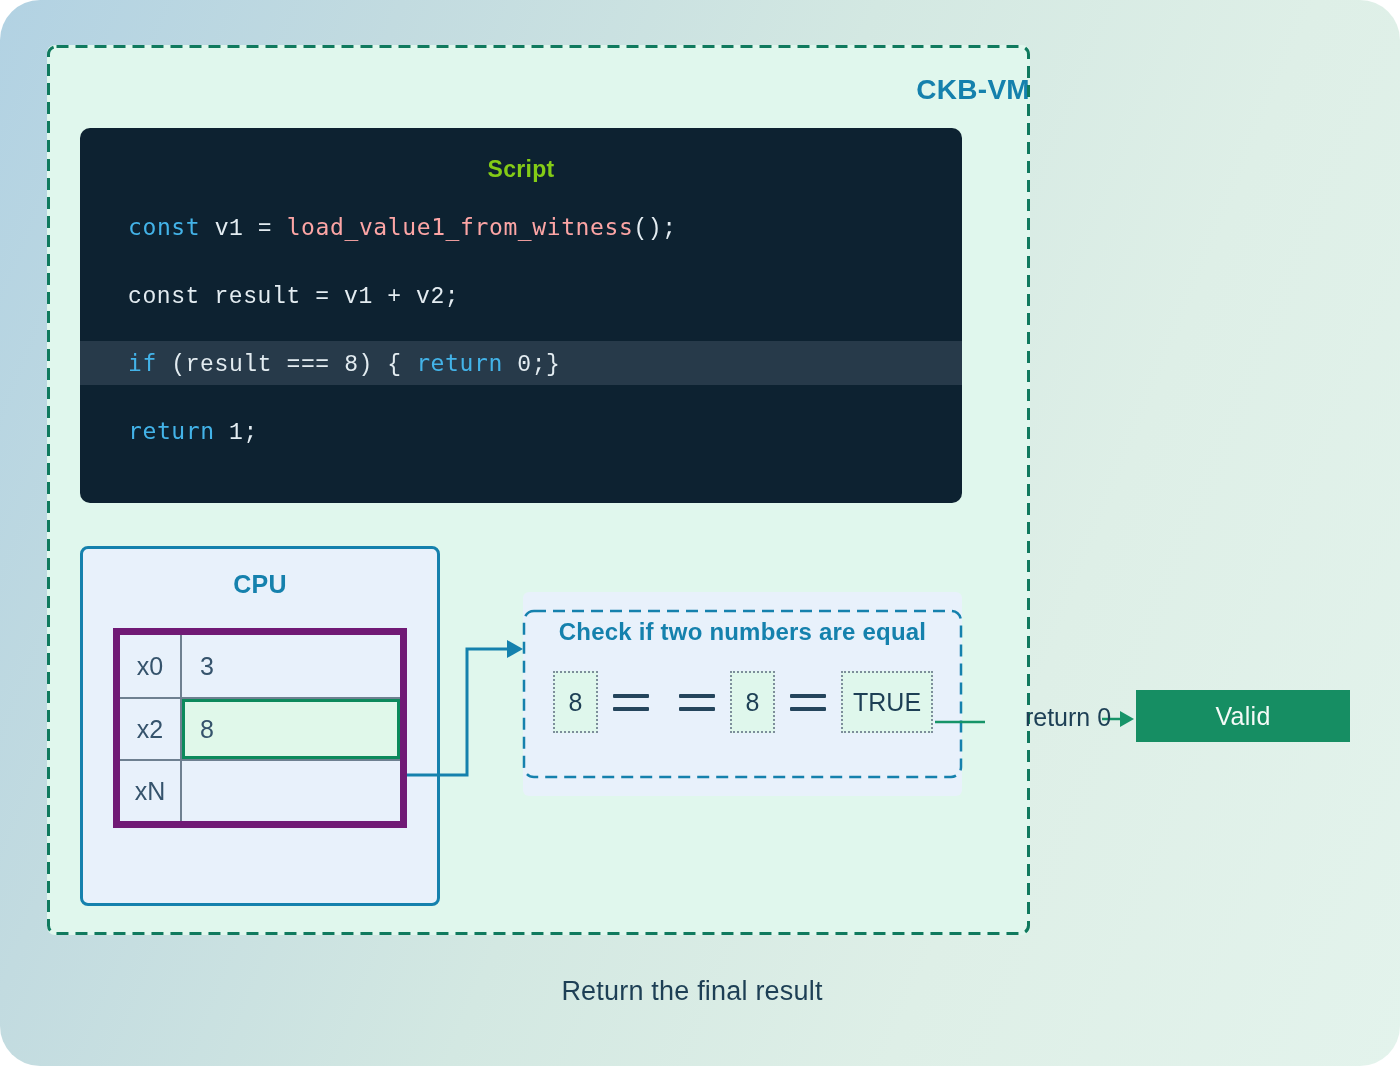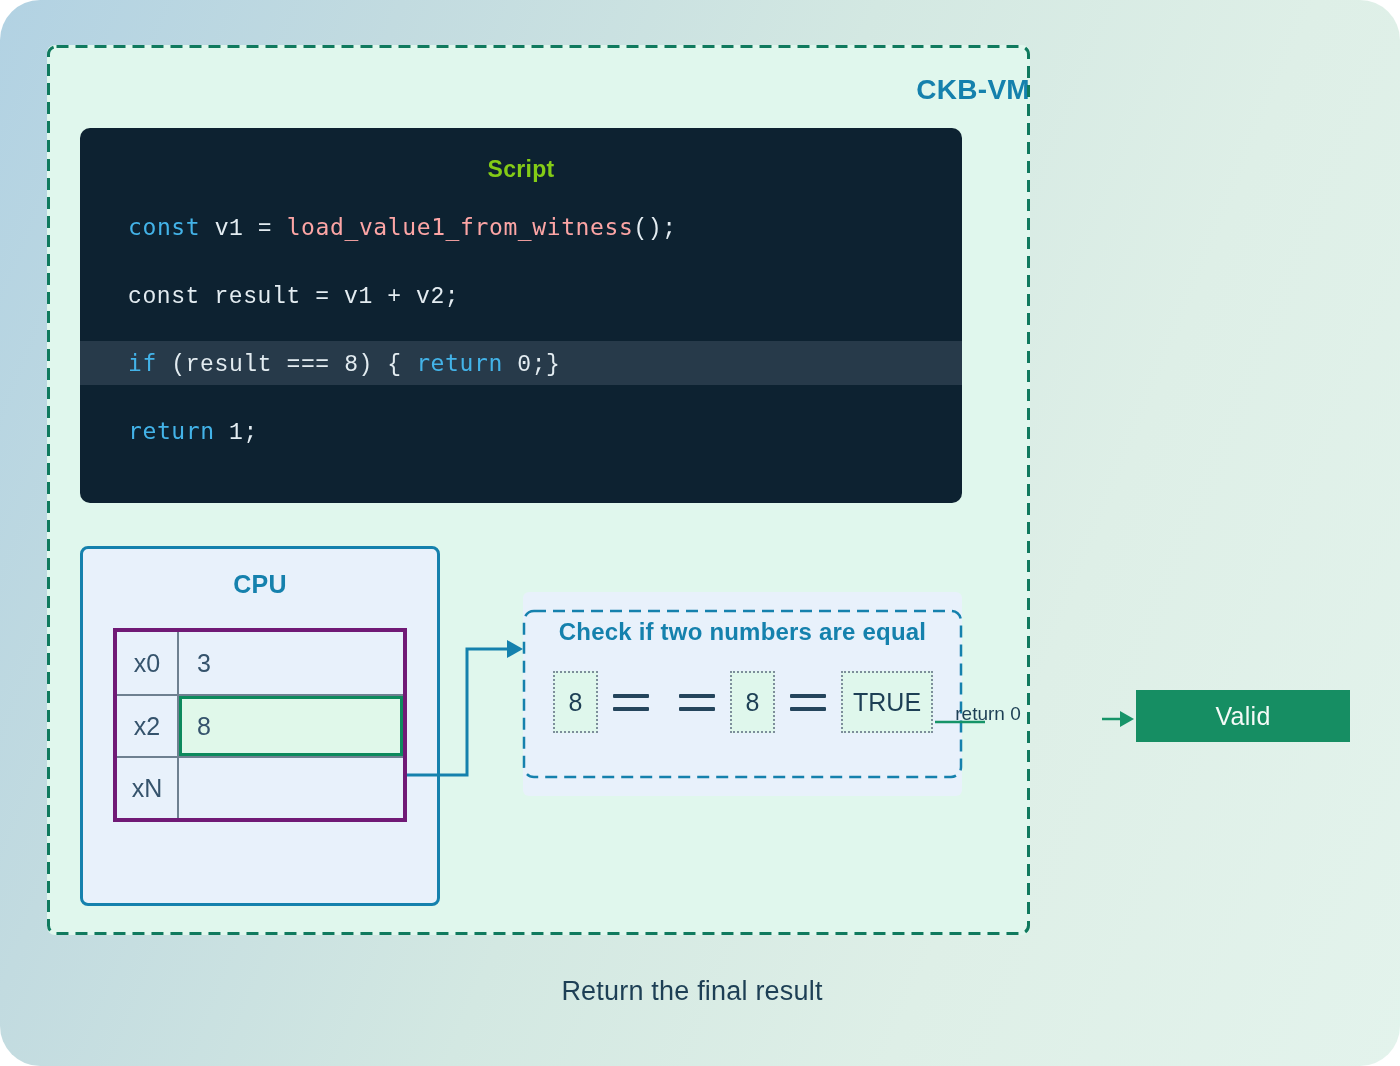--- a/index.html
+++ b/index.html
@@ -22,40 +22,40 @@
     font-family:"DejaVu Sans Mono",monospace;font-size:23px;letter-spacing:.6px;
     color:#e3ecf1;white-space:pre;}
   .code-line.hl{height:44px;line-height:44px;margin:-5px 0;background:#273a4a;}
   .tok-kw{color:#43b3e8;}
   .tok-fn{color:#fca5a5;}
   .tok-plain{color:#e3ecf1;font-family:Liberation Mono, monospace;}
   
   .cpu-box{position:absolute;left:80px;top:538px;width:360px;height:360px;box-sizing:border-box;
     background:#e8f1fb;border:3px solid #1581ad;border-radius:8px;z-index:2;margin-top:8px;}
   .cpu-title{padding-top:21px;text-align:center;font-size:25px;font-weight:bold;color:#1581ad;letter-spacing:.3px;}
-  .reg-table{position:absolute;left:30px;top:79px;width:294px;border:4px solid #701a75;box-sizing:border-box;}
+  .reg-table{position:absolute;left:30px;top:79px;width:294px;border:7px solid #701a75;box-sizing:border-box;}
   .reg-row{display:flex;height:62px;box-sizing:border-box;border-top:2px solid #6e8090;}
   .reg-row:first-child{border-top:none;}
   .reg-name{width:62px;box-sizing:border-box;display:flex;align-items:center;justify-content:center;
     border-right:2px solid #6e8090;font-size:25px;color:#35536c;}
   .reg-value{flex:1;display:flex;align-items:center;padding-left:18px;font-size:25px;color:#35536c;box-sizing:border-box;}
   .reg-value.hl-cell{background:#e0f8ea;box-shadow:inset 0 0 0 3px #0c8a5c;}
   
   .check-fill{position:absolute;left:523px;top:592px;width:439px;height:204px;
     background:#e8f1fb;border-radius:6px;z-index:2;}
   .check-title{padding-top:26px;text-align:center;font-size:24px;font-weight:bold;color:#1581ad;letter-spacing:.2px;}
   .check-row{display:flex;align-items:center;margin-top:25px;padding-left:30px;}
   .val-box{height:62px;min-width:45px;box-sizing:border-box;padding:0 10px;
     border:2.5px dotted #7d8e9b;background:#dff7ec;display:flex;align-items:center;justify-content:center;
     font-size:25px;color:#1d3f55;}
   .eq{width:36px;margin:0 15px;display:flex;flex-direction:column;gap:9px;}
   .eq-bar{height:4px;background:#24455c;border-radius:1px;}
   
-  .return-label{position:absolute;left:932px;top:703px;width:112px;text-align:center;
-    font-size:19px;color:#1d3f55;z-index:5;}
+  .return-label{position:absolute;left:1012px;top:703px;width:112px;text-align:center;
+    font-size:25px;color:#1d3f55;z-index:5;}
   .valid-btn{position:absolute;left:1136px;top:690px;width:214px;height:52px;
     background:#168e63;border-radius:0;color:#f4faf7;font-size:25px;
     display:flex;align-items:center;justify-content:center;z-index:5;letter-spacing:.3px;}
   .caption{position:absolute;left:0;top:976px;width:1384px;text-align:center;
     font-size:27px;color:#1d3f55;z-index:2;letter-spacing:.2px;}
   
   .overlay{position:absolute;left:0;top:0;width:1400px;height:1066px;z-index:4;pointer-events:none;}
 </style>
 </head>
 <body>

